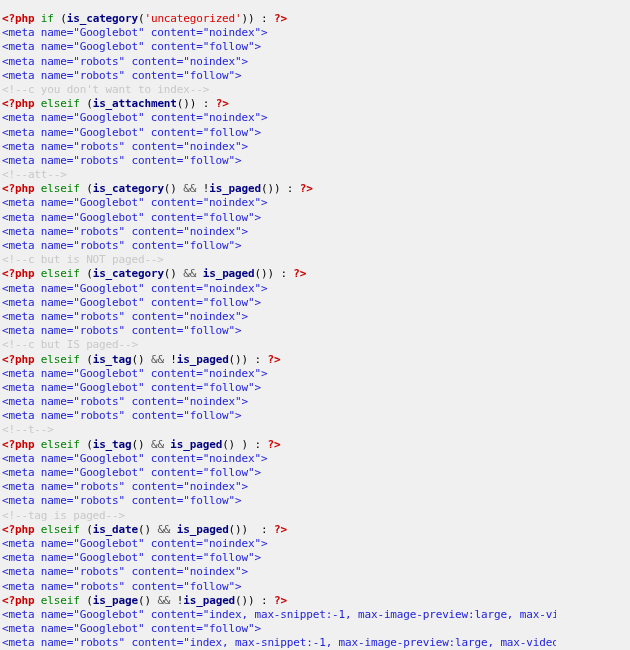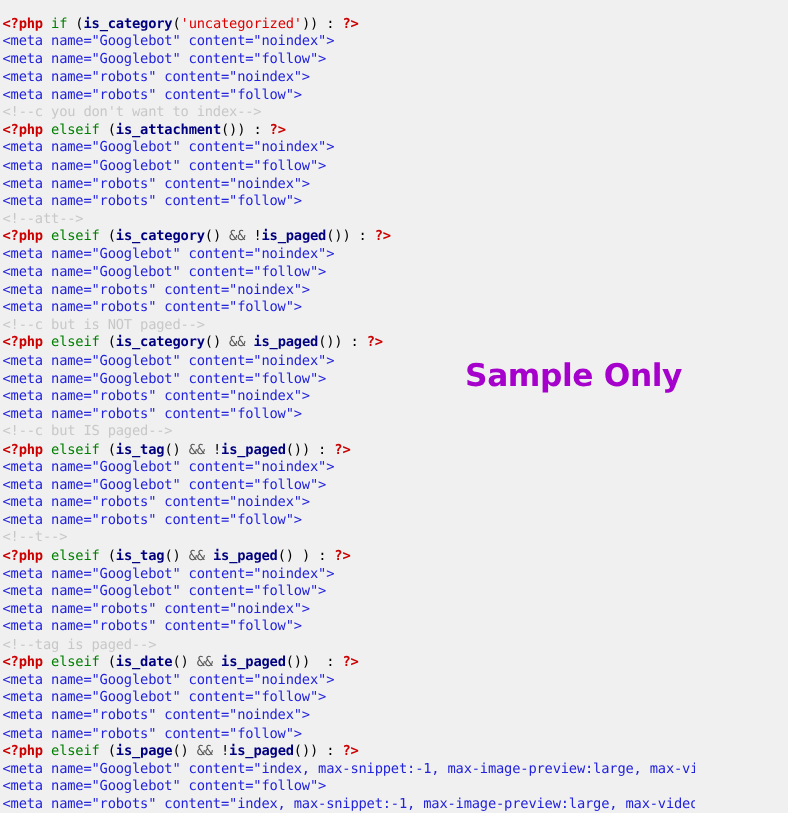--- a/index.html
+++ b/index.html
@@ -53,15 +53,14 @@
     user-select: none;
   }
 </style>
 </head>
 <body>
 
 <div id="page">
 
   <pre id="code"><span class="ln"><span class="php">&lt;?php</span> <span class="kw">if</span> (<span class="fn">is_category</span>(<span class="str">'uncategorized'</span>)) : <span class="php">?&gt;</span></span><span class="ln"><span class="meta">&lt;meta name="Googlebot" content="noindex"&gt;</span></span><span class="ln"><span class="meta">&lt;meta name="Googlebot" content="follow"&gt;</span></span><span class="ln"><span class="meta">&lt;meta name="robots" content="noindex"&gt;</span></span><span class="ln"><span class="meta">&lt;meta name="robots" content="follow"&gt;</span></span><span class="ln"><span class="cmt">&lt;!--c you don't want to index--&gt;</span></span><span class="ln"><span class="php">&lt;?php</span> <span class="kw">elseif</span> (<span class="fn">is_attachment</span>()) : <span class="php">?&gt;</span></span><span class="ln"><span class="meta">&lt;meta name="Googlebot" content="noindex"&gt;</span></span><span class="ln"><span class="meta">&lt;meta name="Googlebot" content="follow"&gt;</span></span><span class="ln"><span class="meta">&lt;meta name="robots" content="noindex"&gt;</span></span><span class="ln"><span class="meta">&lt;meta name="robots" content="follow"&gt;</span></span><span class="ln"><span class="cmt">&lt;!--att--&gt;</span></span><span class="ln"><span class="php">&lt;?php</span> <span class="kw">elseif</span> (<span class="fn">is_category</span>() <span class="op">&amp;&amp;</span> !<span class="fn">is_paged</span>()) : <span class="php">?&gt;</span></span><span class="ln"><span class="meta">&lt;meta name="Googlebot" content="noindex"&gt;</span></span><span class="ln"><span class="meta">&lt;meta name="Googlebot" content="follow"&gt;</span></span><span class="ln"><span class="meta">&lt;meta name="robots" content="noindex"&gt;</span></span><span class="ln"><span class="meta">&lt;meta name="robots" content="follow"&gt;</span></span><span class="ln"><span class="cmt">&lt;!--c but is NOT paged--&gt;</span></span><span class="ln"><span class="php">&lt;?php</span> <span class="kw">elseif</span> (<span class="fn">is_category</span>() <span class="op">&amp;&amp;</span> <span class="fn">is_paged</span>()) : <span class="php">?&gt;</span></span><span class="ln"><span class="meta">&lt;meta name="Googlebot" content="noindex"&gt;</span></span><span class="ln"><span class="meta">&lt;meta name="Googlebot" content="follow"&gt;</span></span><span class="ln"><span class="meta">&lt;meta name="robots" content="noindex"&gt;</span></span><span class="ln"><span class="meta">&lt;meta name="robots" content="follow"&gt;</span></span><span class="ln"><span class="cmt">&lt;!--c but IS paged--&gt;</span></span><span class="ln"><span class="php">&lt;?php</span> <span class="kw">elseif</span> (<span class="fn">is_tag</span>() <span class="op">&amp;&amp;</span> !<span class="fn">is_paged</span>()) : <span class="php">?&gt;</span></span><span class="ln"><span class="meta">&lt;meta name="Googlebot" content="noindex"&gt;</span></span><span class="ln"><span class="meta">&lt;meta name="Googlebot" content="follow"&gt;</span></span><span class="ln"><span class="meta">&lt;meta name="robots" content="noindex"&gt;</span></span><span class="ln"><span class="meta">&lt;meta name="robots" content="follow"&gt;</span></span><span class="ln"><span class="cmt">&lt;!--t--&gt;</span></span><span class="ln"><span class="php">&lt;?php</span> <span class="kw">elseif</span> (<span class="fn">is_tag</span>() <span class="op">&amp;&amp;</span> <span class="fn">is_paged</span>() ) : <span class="php">?&gt;</span></span><span class="ln"><span class="meta">&lt;meta name="Googlebot" content="noindex"&gt;</span></span><span class="ln"><span class="meta">&lt;meta name="Googlebot" content="follow"&gt;</span></span><span class="ln"><span class="meta">&lt;meta name="robots" content="noindex"&gt;</span></span><span class="ln"><span class="meta">&lt;meta name="robots" content="follow"&gt;</span></span><span class="ln"><span class="cmt">&lt;!--tag is paged--&gt;</span></span><span class="ln"><span class="php">&lt;?php</span> <span class="kw">elseif</span> (<span class="fn">is_date</span>() <span class="op">&amp;&amp;</span> <span class="fn">is_paged</span>())  : <span class="php">?&gt;</span></span><span class="ln"><span class="meta">&lt;meta name="Googlebot" content="noindex"&gt;</span></span><span class="ln"><span class="meta">&lt;meta name="Googlebot" content="follow"&gt;</span></span><span class="ln"><span class="meta">&lt;meta name="robots" content="noindex"&gt;</span></span><span class="ln"><span class="meta">&lt;meta name="robots" content="follow"&gt;</span></span><span class="ln"><span class="php">&lt;?php</span> <span class="kw">elseif</span> (<span class="fn">is_page</span>() <span class="op">&amp;&amp;</span> !<span class="fn">is_paged</span>()) : <span class="php">?&gt;</span></span><span class="ln"><span class="meta">&lt;meta name="Googlebot" content="index, max-snippet:-1, max-image-preview:large, max-video-preview:-1"&gt;</span></span><span class="ln"><span class="meta">&lt;meta name="Googlebot" content="follow"&gt;</span></span><span class="ln"><span class="meta">&lt;meta name="robots" content="index, max-snippet:-1, max-image-preview:large, max-video-preview:-1"&gt;</span></span></pre>
 
-  <div id="watermark">Sample Only</div>
 
 </div>
 
 </body></html>

